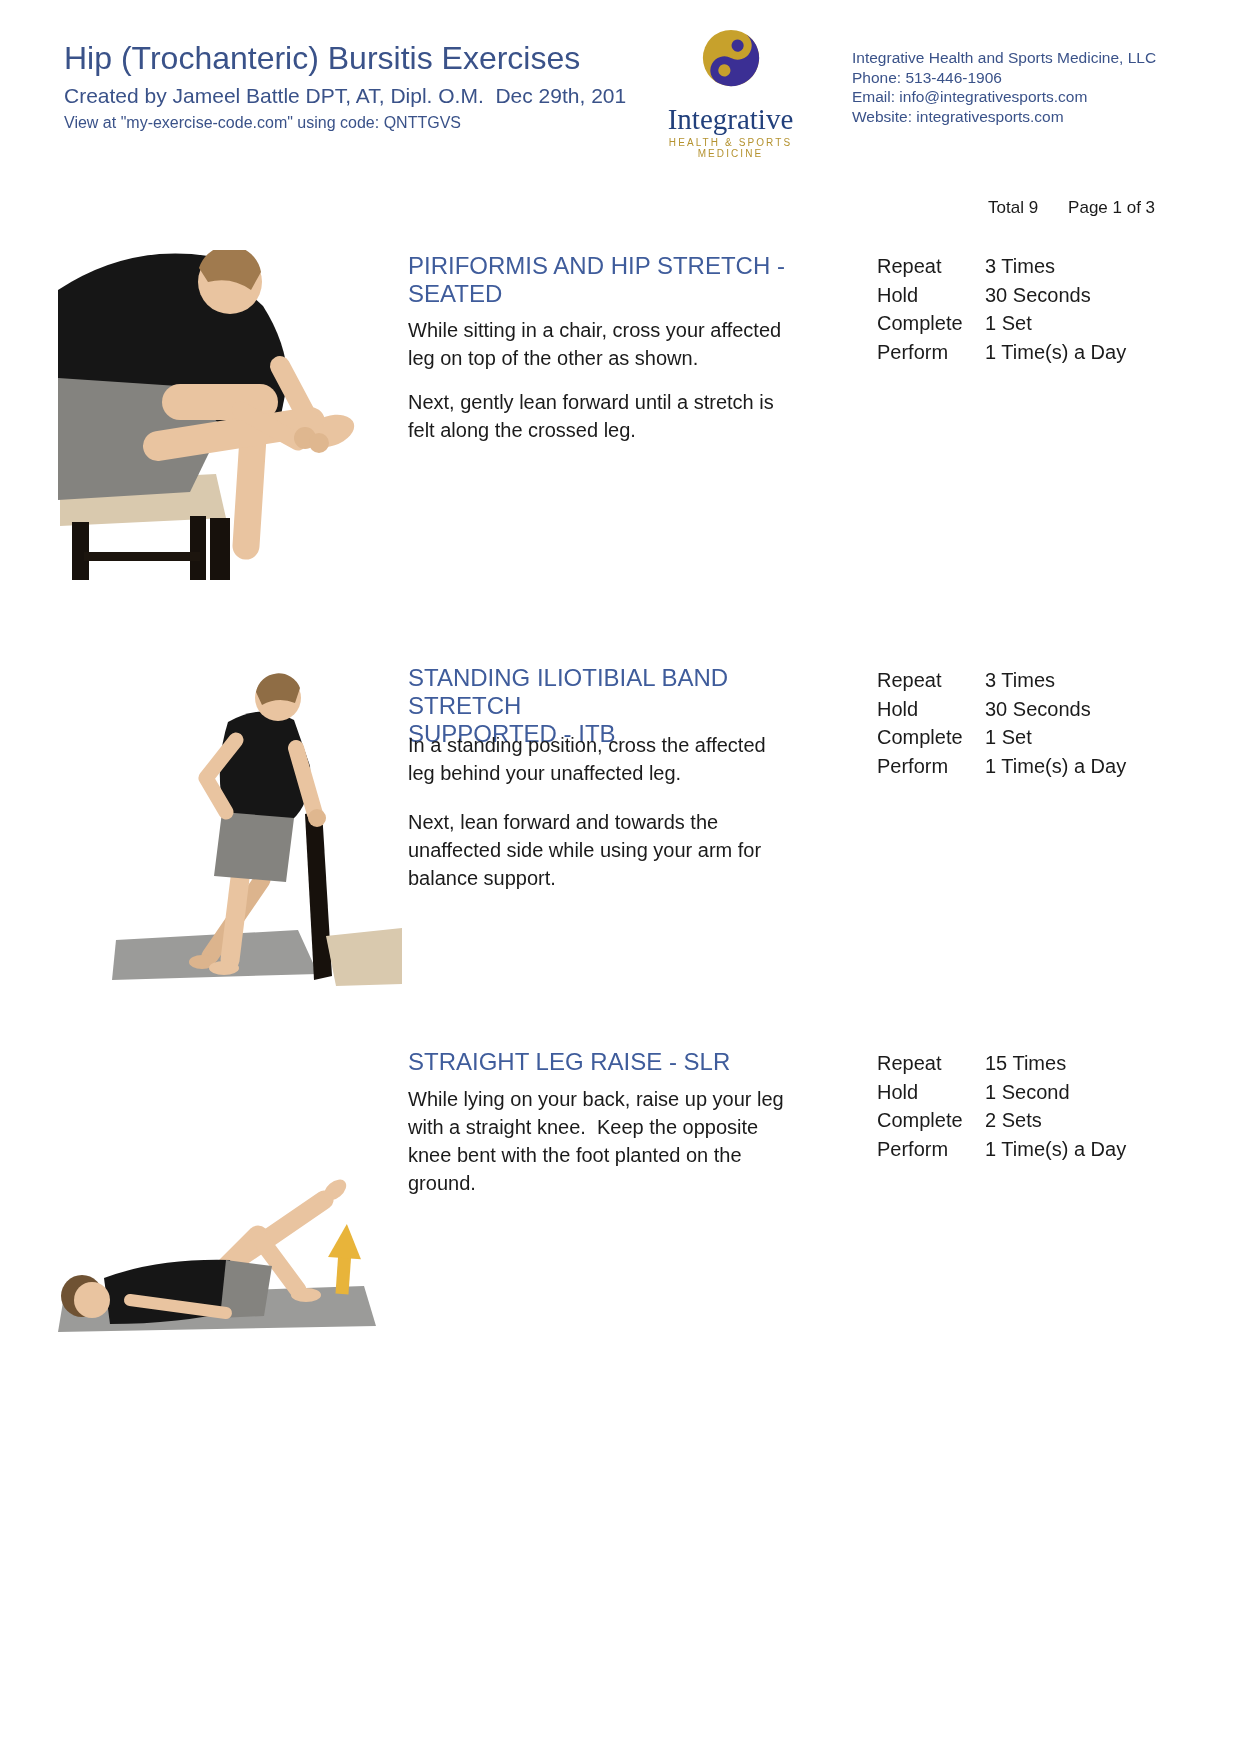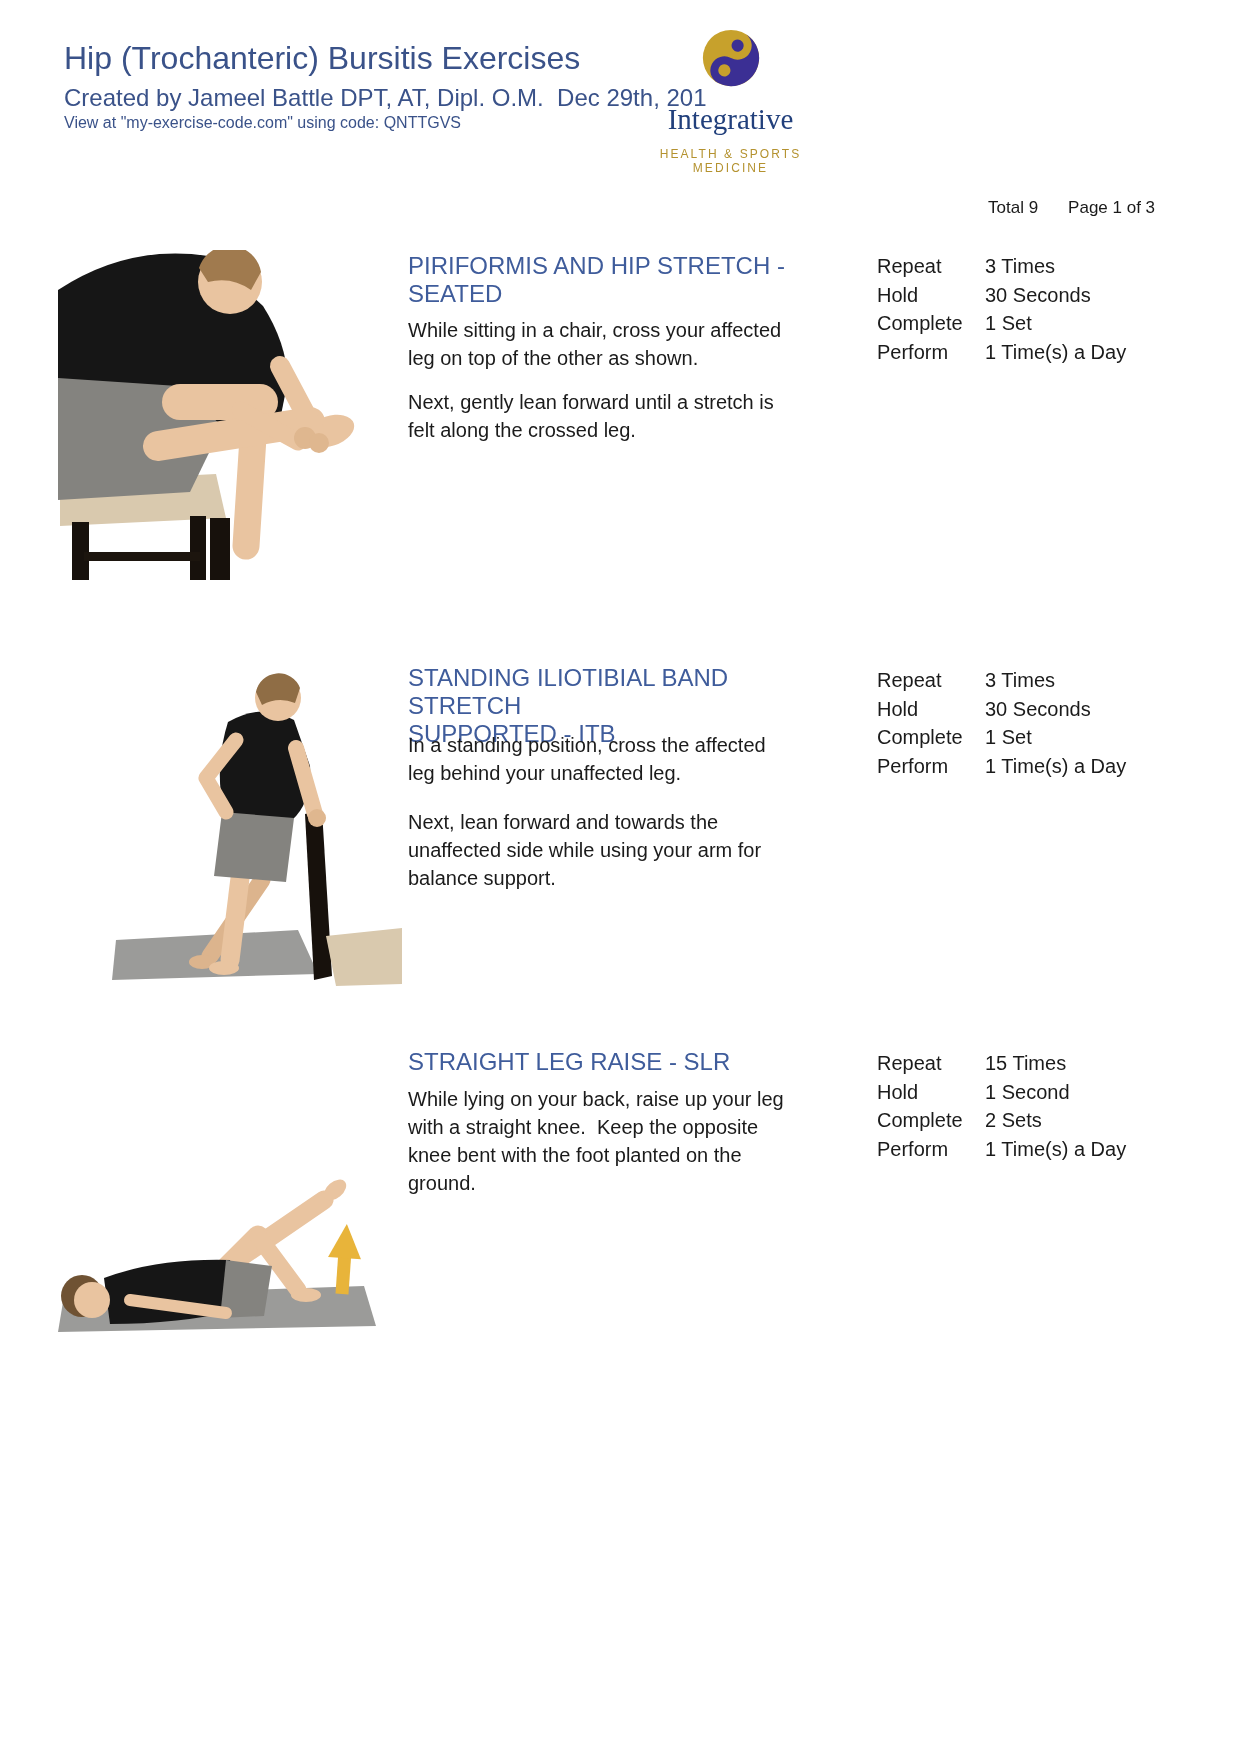--- a/index.html
+++ b/index.html
@@ -5,30 +5,30 @@
   html,body { margin:0; padding:0; background:#ffffff; }
   .page {
     position:relative; width:1240px; height:1753px; background:#ffffff;
     font-family:"Liberation Sans","DejaVu Sans",sans-serif; overflow:hidden;
   }
   .abs { position:absolute; margin:0; }
   .pre { white-space:pre-line; }
 
   
   .hdr-title   { left:64px; top:40px;  font-size:32px; color:var(--header-blue,#3a5289); font-weight:400; }
-  .hdr-created { left:64px; top:84px;  font-size:24px; color:var(--header-blue,#3a5289); }
+  .hdr-created { left:64px; top:84px;  font-size:21px; color:var(--header-blue,#3a5289); }
   .hdr-view    { left:64px; top:114px; font-size:16px; color:var(--header-blue,#3a5289); }
 
   .logo { left:648px; top:28px; width:165px; text-align:center; position:absolute; }
   .logo-name {
     font-family:"Liberation Serif","DejaVu Serif",serif;
     font-size:29px; color:var(--logo-navy,#22407c); margin-top:12px; line-height:30px;
   }
   .logo-tagline {
-    font-size:12px; letter-spacing:2.1px; color:var(--logo-gold,#b4922f); margin-top:13px;
+    font-size:10px; letter-spacing:2.1px; color:var(--logo-gold,#b4922f); margin-top:3px;
   }
 
   .contact { left:852px; top:48px; font-size:15.5px; line-height:19.5px; color:var(--header-blue,#3a5289); position:absolute; }
 
   .pageinfo { left:988px; top:198px; position:absolute; font-size:17px; color:#1a1a1a; white-space:nowrap; }
   .pi-page { margin-left:30px; }
 
   
   .ex-title { font-size:24px; line-height:28px; color:var(--title-blue,#3f5c9b); font-weight:400; width:440px; }
   .ex-para  { font-size:20px; line-height:28px; color:var(--body-text,#1b1b1b); width:450px; }
@@ -52,20 +52,26 @@
       <g transform="rotate(28)">
         <path d="M0,-30 A30,30 0 0 1 0,30 A15,15 0 0 1 0,0 A15,15 0 0 0 0,-30 Z" fill="#3b2f94"></path>
         <circle cx="0" cy="-15" r="6.5" fill="#3b2f94"></circle>
         <circle cx="0" cy="15" r="6.5" fill="#c7a12c"></circle>
       </g>
     </svg>
     <div class="logo-name">Integrative</div>
     <div class="logo-tagline">HEALTH &amp; SPORTS MEDICINE</div>
   </div>
 
+  <div class="contact">
+    <div>Integrative Health and Sports Medicine, LLC</div>
+    <div>Phone: 513-446-1906</div>
+    <div>Email: info@integrativesports.com</div>
+    <div>Website: integrativesports.com</div>
+  </div>
 
   <div class="pageinfo">
     <span class="pi-total">Total 9</span><span class="pi-page">Page 1 of 3</span>
   </div>
 
   <svg class="photo" style="left:58px;top:250px" width="332" height="330" viewBox="0 0 332 330">
     <polygon points="2,232 158,224 168,268 2,276" fill="#d9c9ae"></polygon>
     <rect x="14" y="272" width="17" height="58" fill="#17110c"></rect>
     <rect x="132" y="266" width="16" height="64" fill="#17110c"></rect>
     <rect x="26" y="302" width="116" height="9" fill="#1c150e"></rect>

